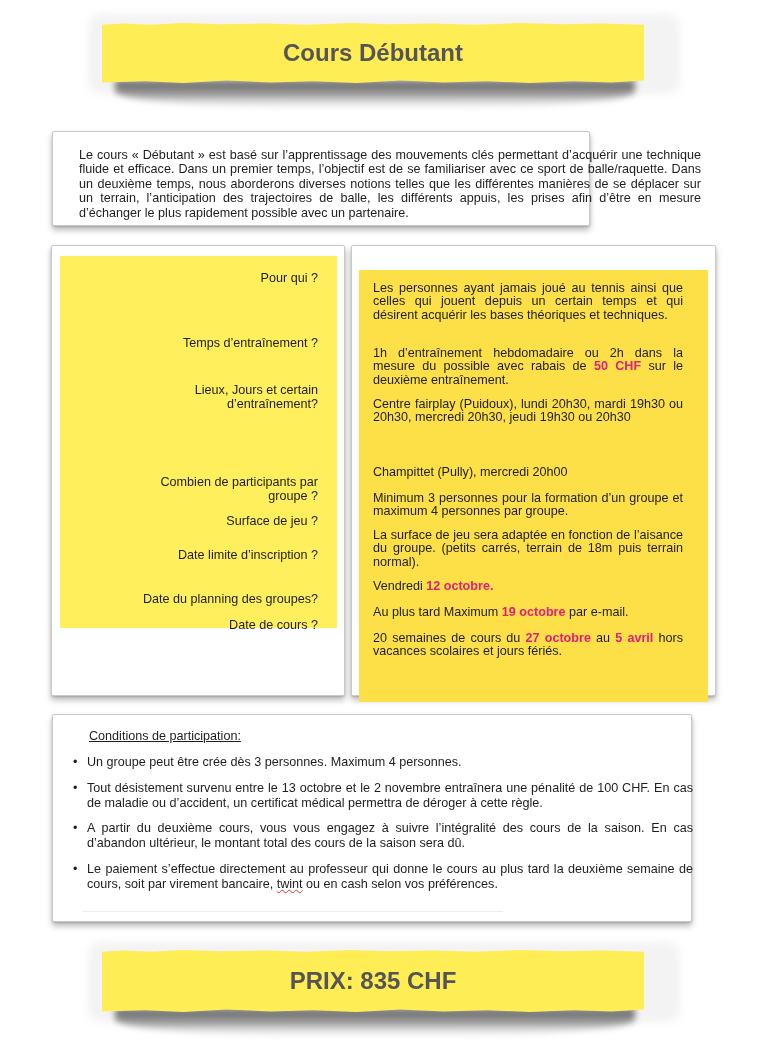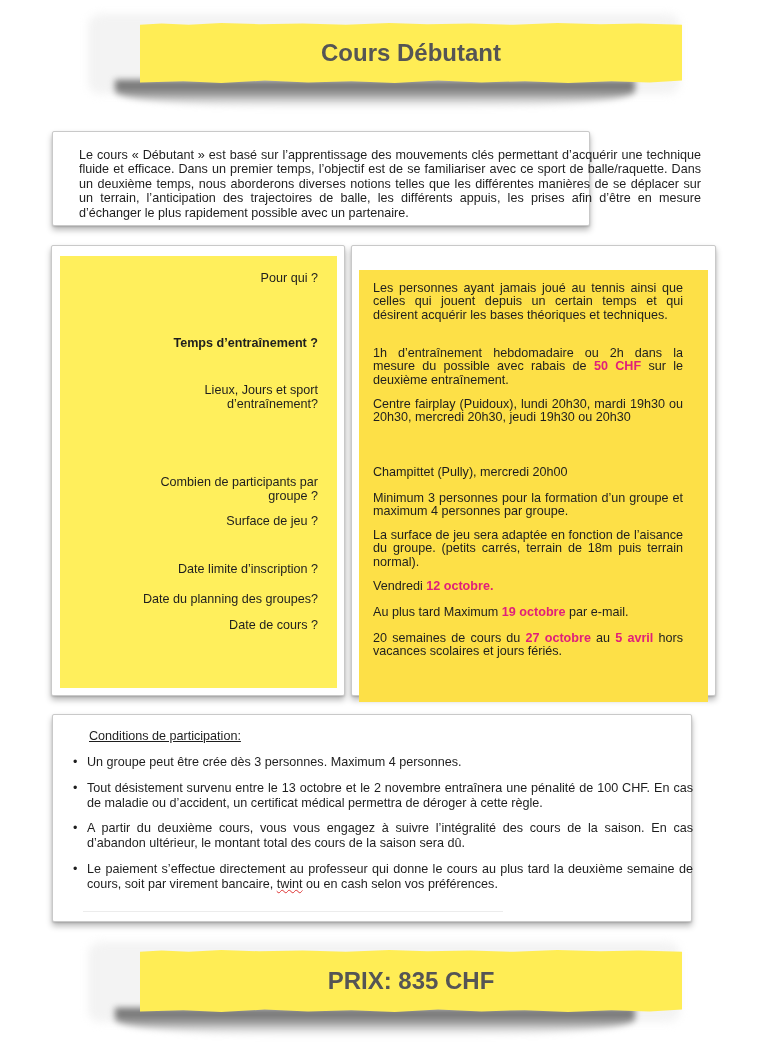--- a/index.html
+++ b/index.html
@@ -17,21 +17,20 @@
       position: absolute; left: 88px; width: 592px; background: #f3f3f3;
       filter: blur(4px); border-radius: 12px;
     }
     .banner {
       position: absolute; left: 102px; width: 542px;
       background: #ffed55;
       display: flex; align-items: center; justify-content: center;
       font-weight: bold; color: #555555; letter-spacing: 0px;
       clip-path: polygon(0% 3%, 4% 1%, 9% 3%, 15% 0%, 22% 2%, 30% 1%, 38% 3%, 46% 0%, 53% 2%, 61% 1%, 69% 3%, 77% 0%, 85% 2%, 92% 1%, 100% 3%,
                          100% 96%, 94% 99%, 87% 97%, 79% 100%, 71% 97%, 63% 99%, 55% 96%, 47% 100%, 39% 97%, 31% 99%, 23% 96%, 15% 100%, 8% 97%, 0% 99%);
-      margin-left: 38px;
     }
     #title-banner .banner-halo { top: 14px; height: 80px; }
     #title-banner .banner { top: 23px; height: 60px; font-size: 24px; }
     #title-banner .banner-shadow { top: 80px; }
     #price-banner .banner-halo { top: 942px; height: 80px; }
     #price-banner .banner { top: 950px; height: 62px; font-size: 24px; }
     #price-banner .banner-shadow { top: 1008px; }
 
     
     .card {
@@ -43,21 +42,21 @@
     
     #intro-card { left: 52px; top: 131px; width: 538px; height: 95px; }
     #intro-text {
       position: absolute; left: 26px; top: 16px; width: 622px;
       font-size: 12.6px; line-height: 14.4px; text-align: justify; color: #1e1e1e;
     }
 
     
     #left-card { left: 51px; top: 245px; width: 294px; height: 451px; }
     #right-card { left: 351px; top: 245px; width: 365px; height: 451px; }
-    .panel-left { position: absolute; left: 8px; top: 10px; width: 277px; height: 432px; background: #ffef5c; }
+    .panel-left { position: absolute; left: 8px; top: 10px; width: 277px; height: 372px; background: #ffef5c; }
     .panel-right { position: absolute; left: 7px; top: 24px; width: 349px; height: 432px; background: #fde047; }
 
     .q {
       position: absolute; right: 19px; text-align: right;
       font-size: 12.6px; line-height: 14px; color: #1e1e1e; white-space: nowrap;
     }
     .a {
       position: absolute; left: 14px; width: 310px;
       font-size: 12.6px; line-height: 13.4px; color: #1e1e1e; text-align: justify;
     }
@@ -88,27 +87,27 @@
   <div class="banner">Cours Débutant</div>
 </div>
 
 <div id="intro-card" class="card">
   <p id="intro-text">Le cours « Débutant »  est basé sur l’apprentissage des mouvements clés permettant d’acquérir une technique fluide et efficace. Dans un premier temps, l’objectif est de se familiariser avec ce sport de balle/raquette. Dans un deuxième temps, nous aborderons diverses notions telles que les différentes manières de se déplacer sur un terrain, l’anticipation des trajectoires de balle, les différents appuis, les prises afin d’être en mesure d’échanger le plus rapidement possible avec un partenaire.</p>
 </div>
 
 <div id="left-card" class="card">
   <div class="panel-left">
     <div class="q" style="top:15px;">Pour qui ?</div>
-    <div class="q" style="top:80px;font-weight:bold;">Temps d’entraînement ?</div>
-    <div class="q" style="top:127px;">Lieux, Jours et sport</div>
+    <div class="q" style="top:80px;">Temps d’entraînement ?</div>
+    <div class="q" style="top:127px;">Lieux, Jours et certain</div>
     <div class="q" style="top:141px;">d’entraînement?</div>
     <div class="q" style="top:219px;">Combien de participants par</div>
     <div class="q" style="top:233px;">groupe ?</div>
     <div class="q" style="top:258px;margin-left:32px;">Surface de jeu ?</div>
-    <div class="q" style="top:306px;margin-left:12px;">Date limite d’inscription ?</div>
+    <div class="q" style="top:292px;margin-left:12px;">Date limite d’inscription ?</div>
     <div class="q" style="top:336px;">Date du planning des groupes?</div>
     <div class="q" style="top:362px;">Date de cours ?</div>
   </div>
 </div>
 
 <div id="right-card" class="card">
   <div class="panel-right">
     <p class="a" style="top:12px;">Les personnes ayant jamais joué au tennis ainsi que celles qui jouent depuis un certain temps et qui désirent acquérir les bases théoriques et techniques.</p>
 
     <p class="a" style="top:77px;"><span>1h d’entraînement hebdomadaire ou 2h dans la mesure du possible avec rabais de </span><span class="hl">50 CHF</span><span> sur le deuxième entraînement.</span></p>

